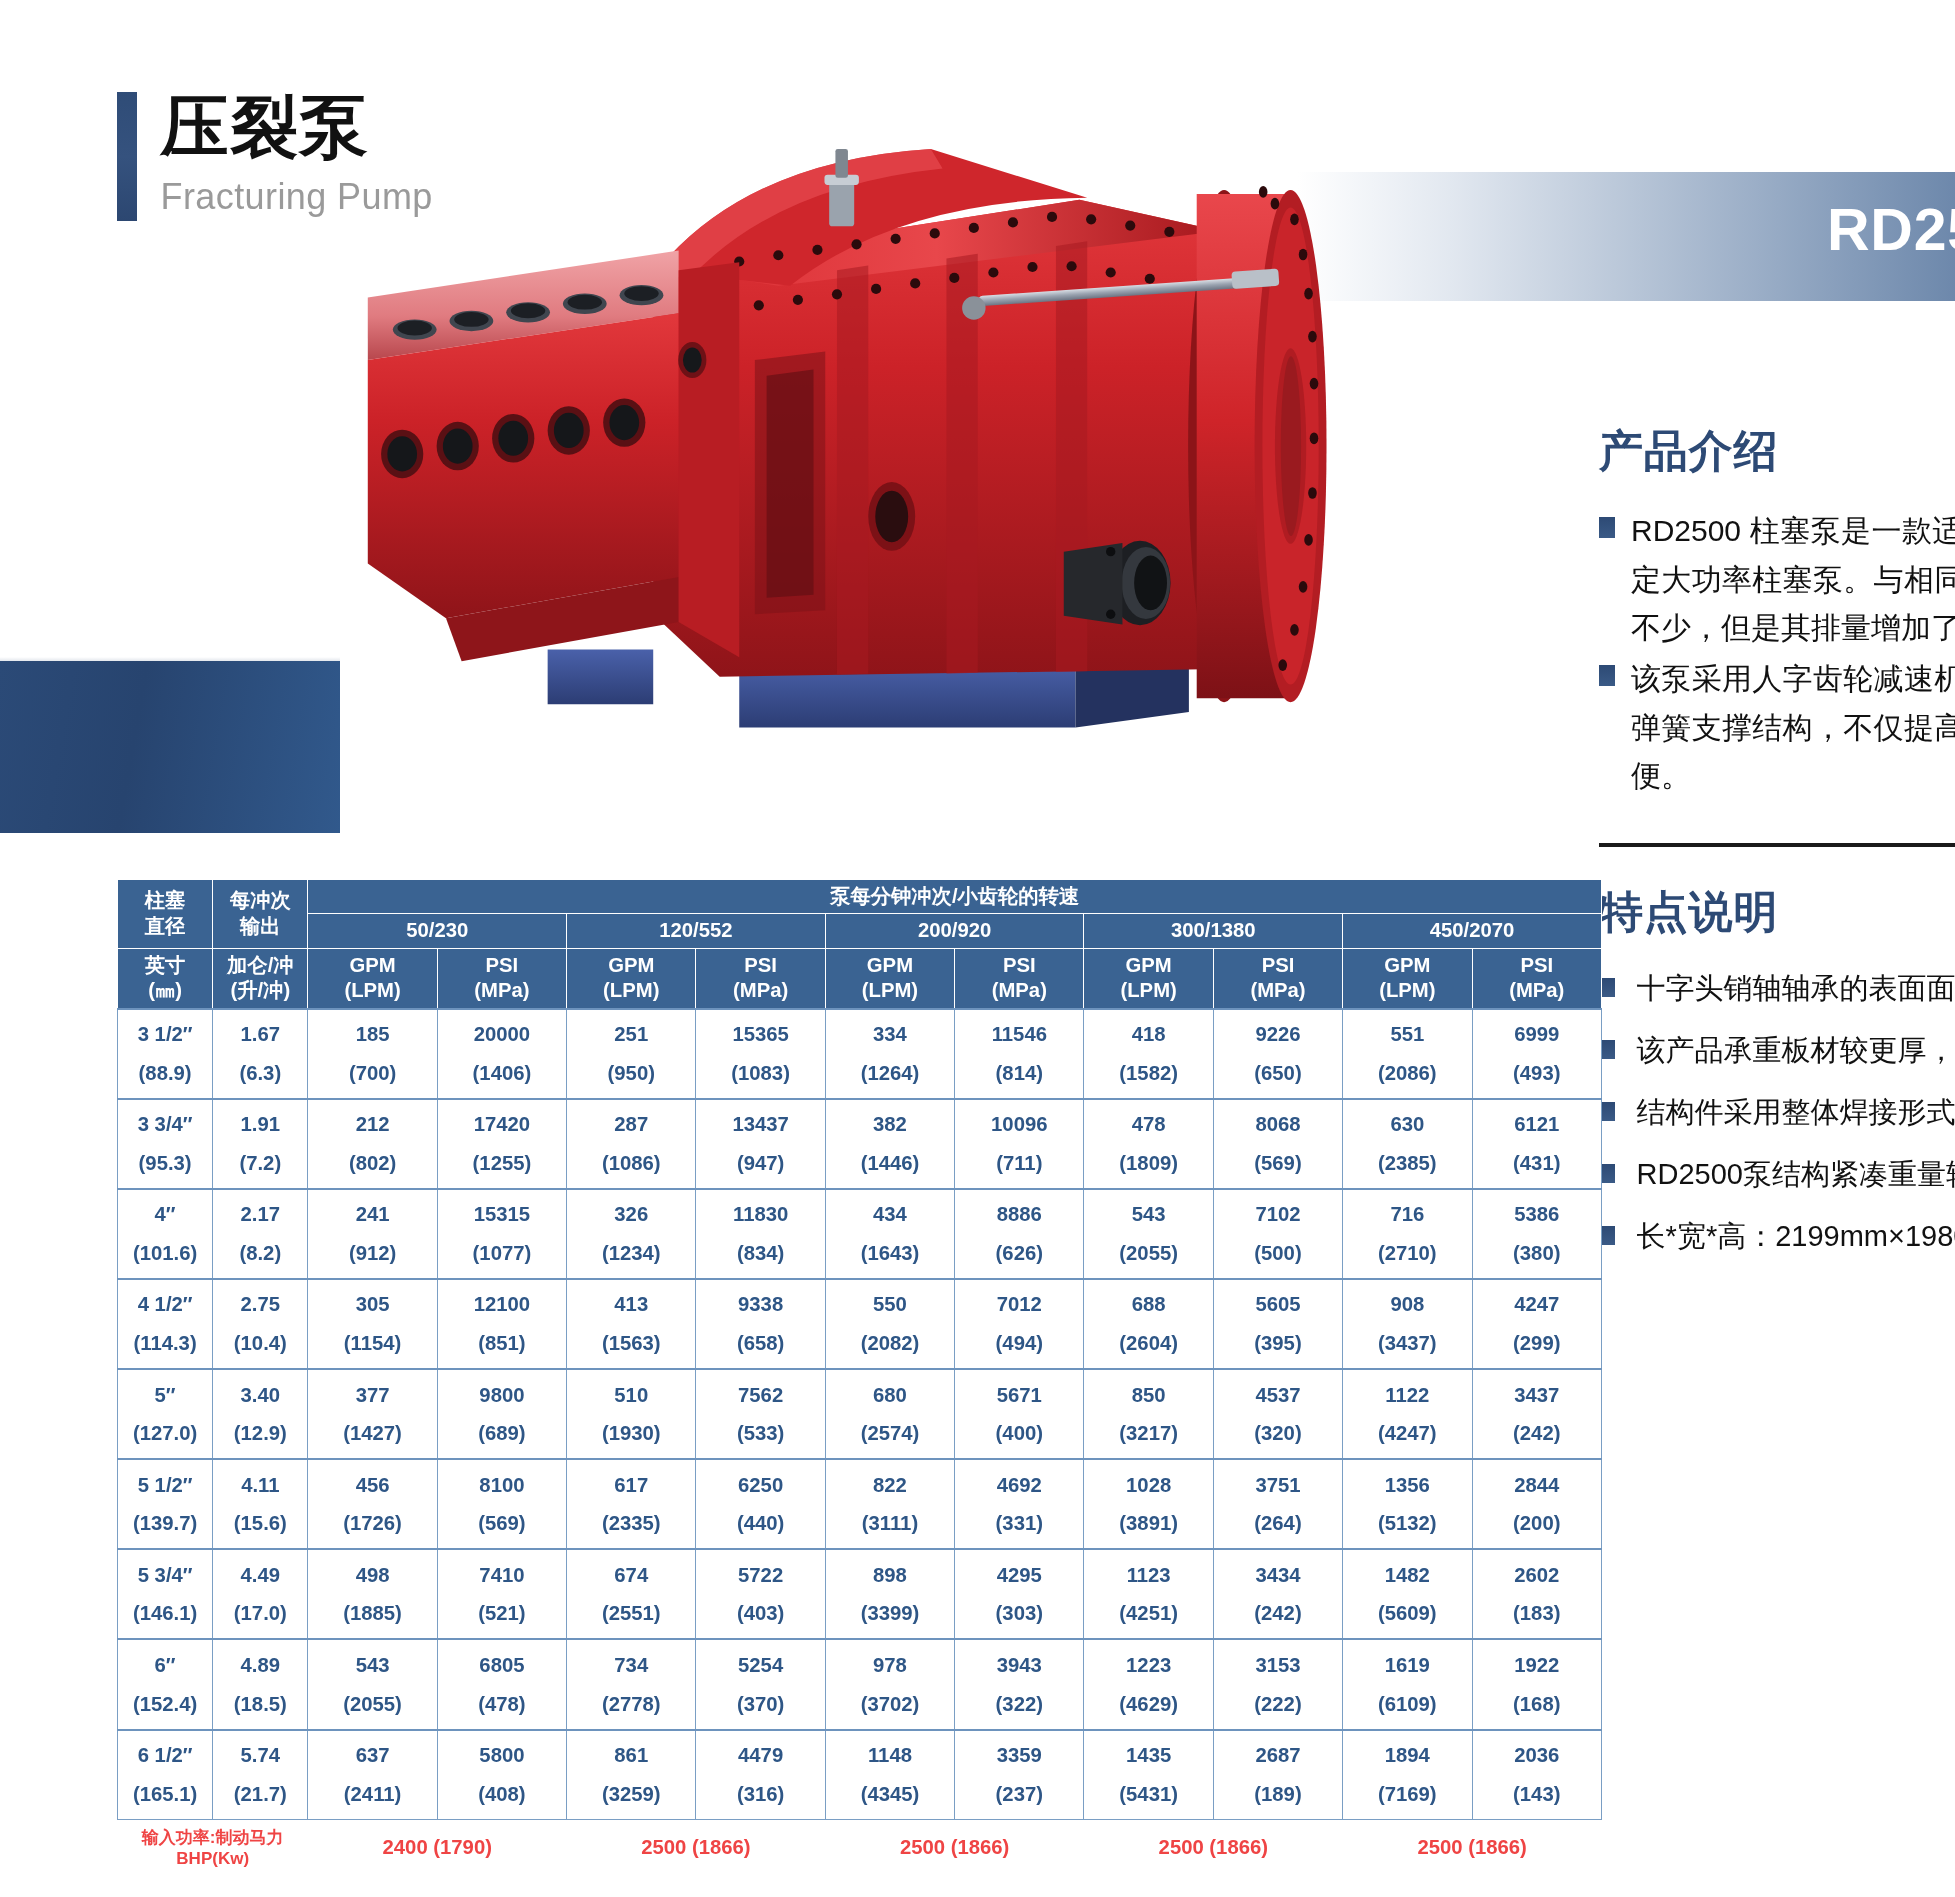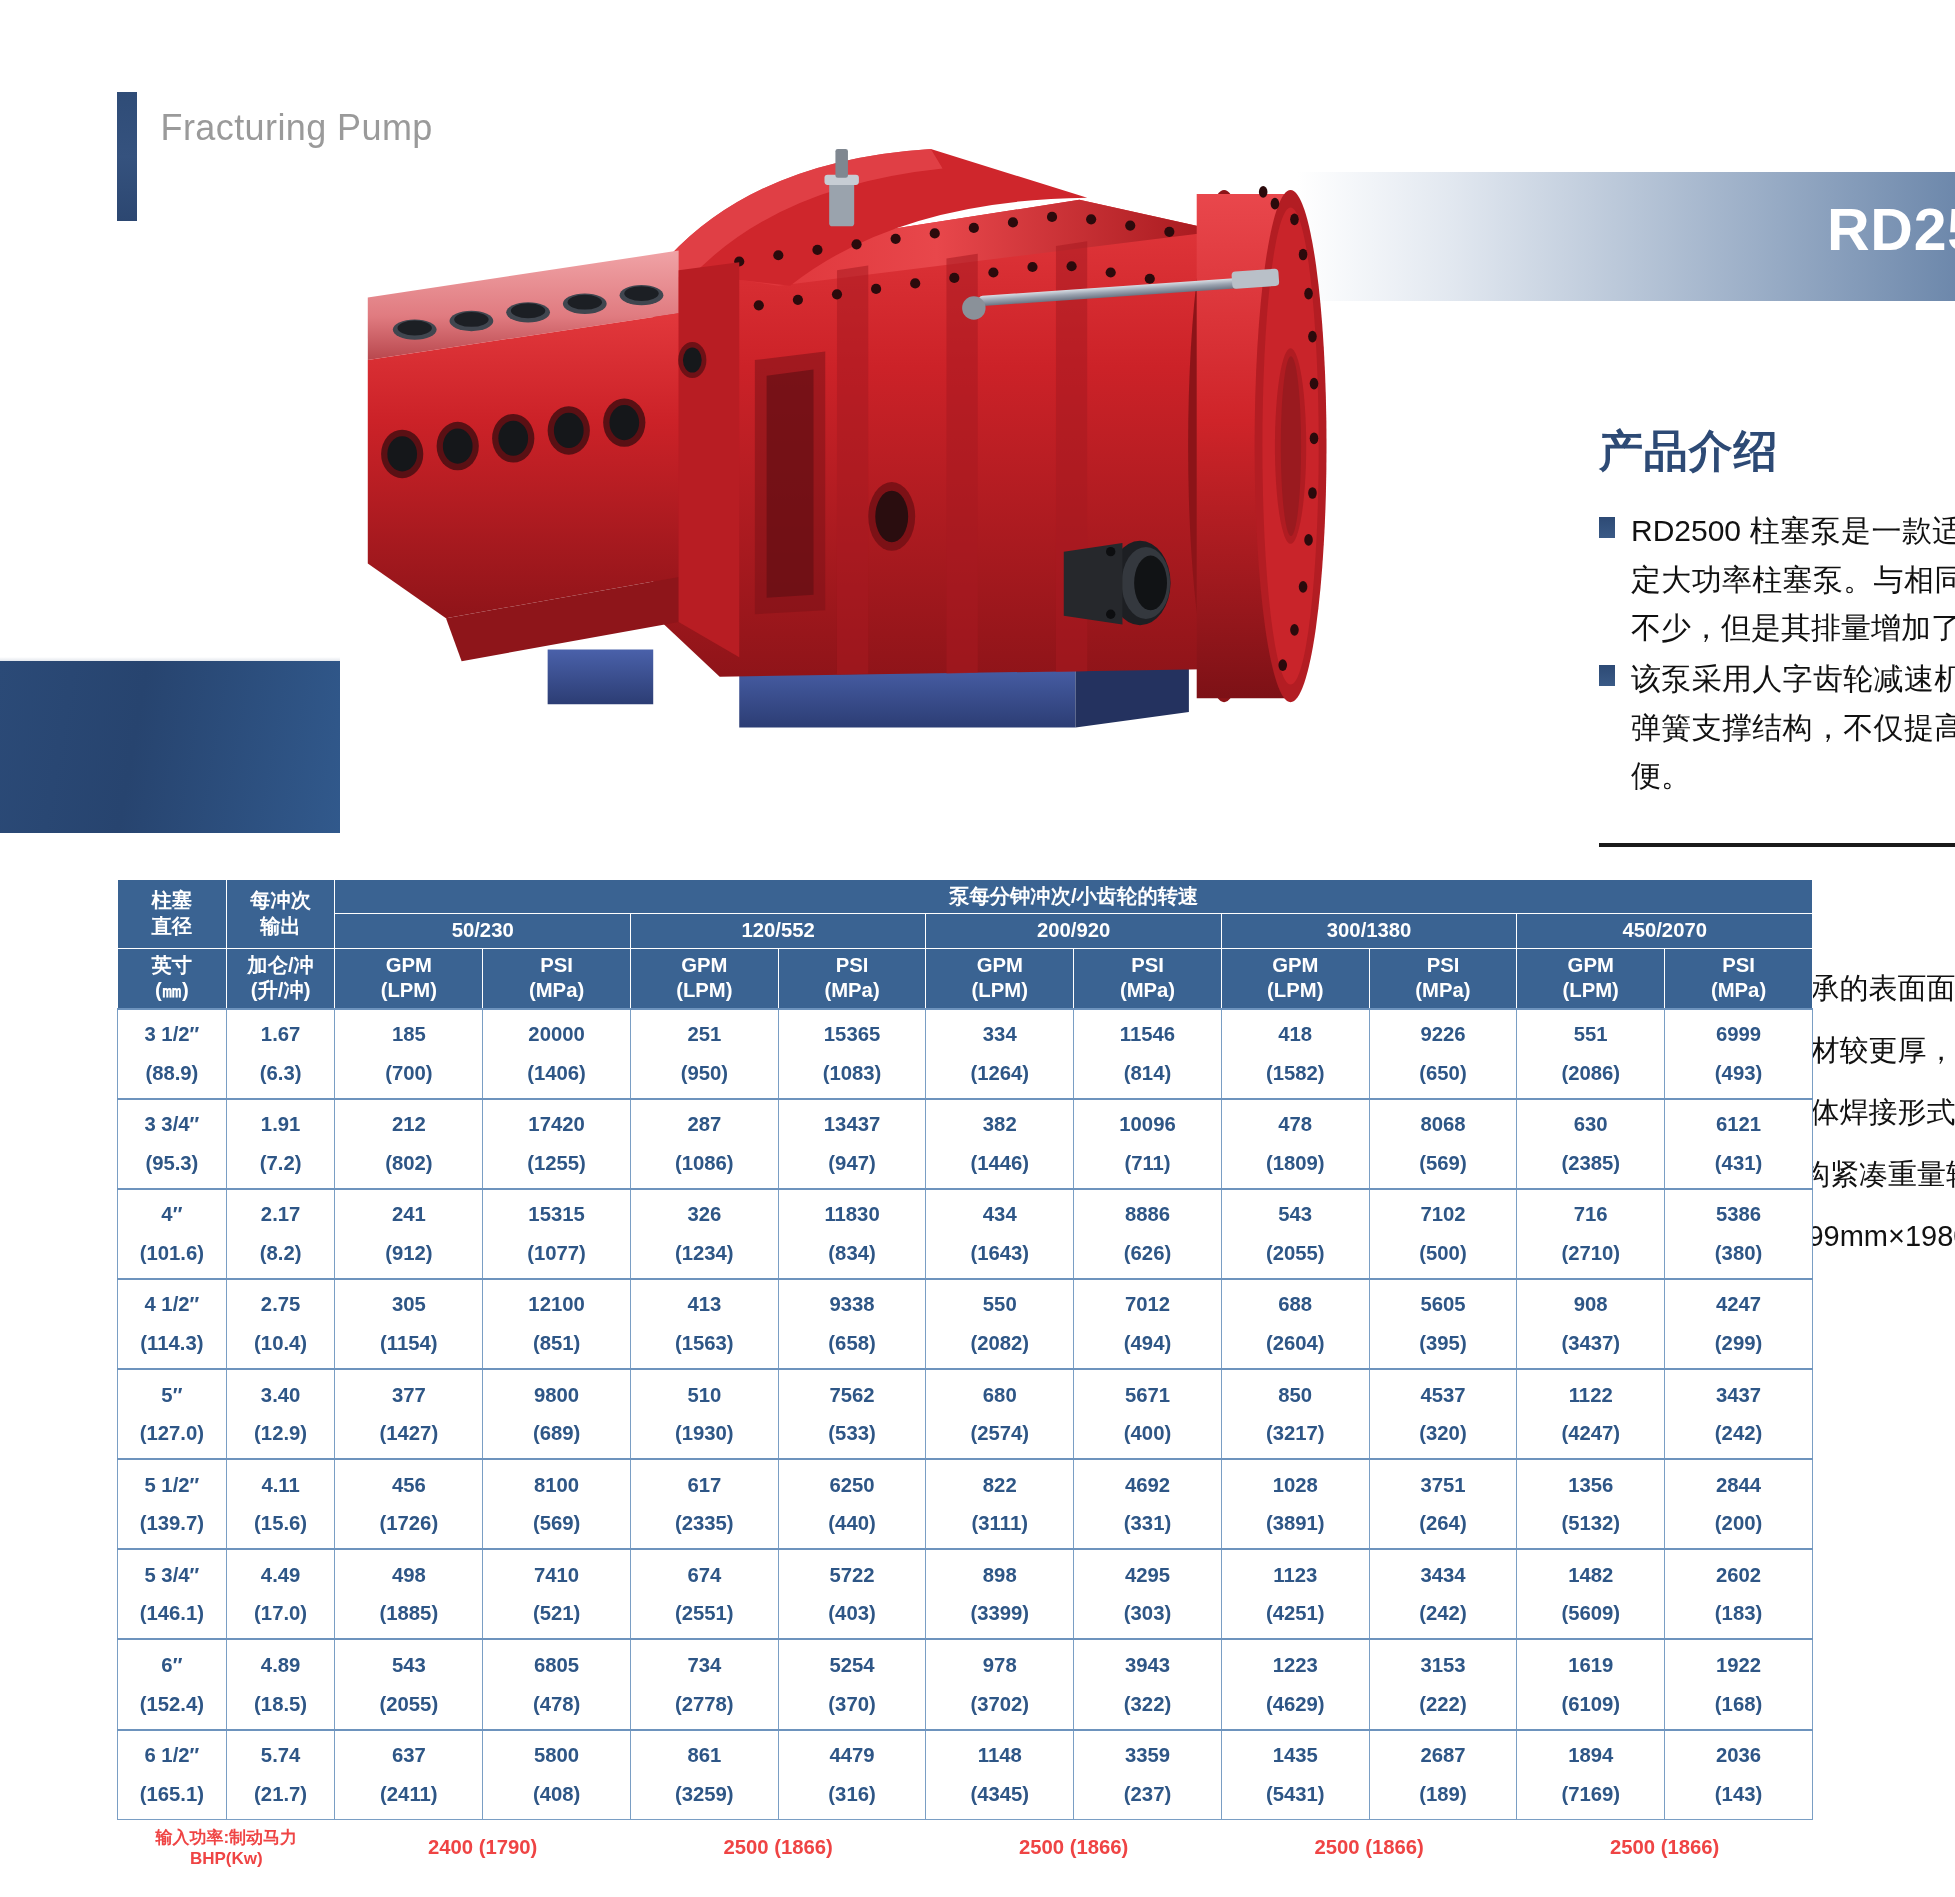--- a/index.html
+++ b/index.html
@@ -77,21 +77,21 @@
   }
 
   .feat-item { display: flex; margin-bottom: 20.3px; align-items: flex-start; }
   .feat-sq {
     flex: 0 0 auto; width: 15.6px; height: 19px; margin-top: 9.4px; margin-right: 22px;
     background: linear-gradient(180deg,#2d4a75 0%,#3a5a86 100%);
   }
   .feat-txt { flex: 1 1 auto; font-size: 29px; line-height: 1.44; color: #111; }
 
   
-  .tbl-wrap { position: absolute; left: 117px; top: 879px; width: 1696px; }
+  .tbl-wrap { position: absolute; left: 117px; top: 879px; width: 1485px; }
   table.spec { border-collapse: collapse; width: 100%; table-layout: fixed; }
   table.spec th, table.spec td {
     border: 1.2px solid #ffffff;
     text-align: center; vertical-align: middle;
     font-size: 20.3px; font-weight: bold;
   }
   table.spec thead th {
     background: #3a6392; color: #ffffff; padding: 3.9px 0.8px; line-height: 1.26;
   }
   table.spec tbody td {
@@ -115,20 +115,21 @@
 <body>
 
 <div class="page">
 
   <div class="decor-left-band-shadow"></div>
   <div class="decor-left-band"></div>
 
   <div class="title-block">
     <div class="title-bar"></div>
     <div>
+      <div class="title-cn">压裂泵</div>
       <div class="title-en">Fracturing Pump</div>
     </div>
   </div>
 
   <div class="banner">
     <div class="banner-title">RD2500泵</div>
   </div>
 
   <div class="pump-wrap">
     <svg viewBox="0 0 3180 1890" preserveAspectRatio="xMidYMid meet">

